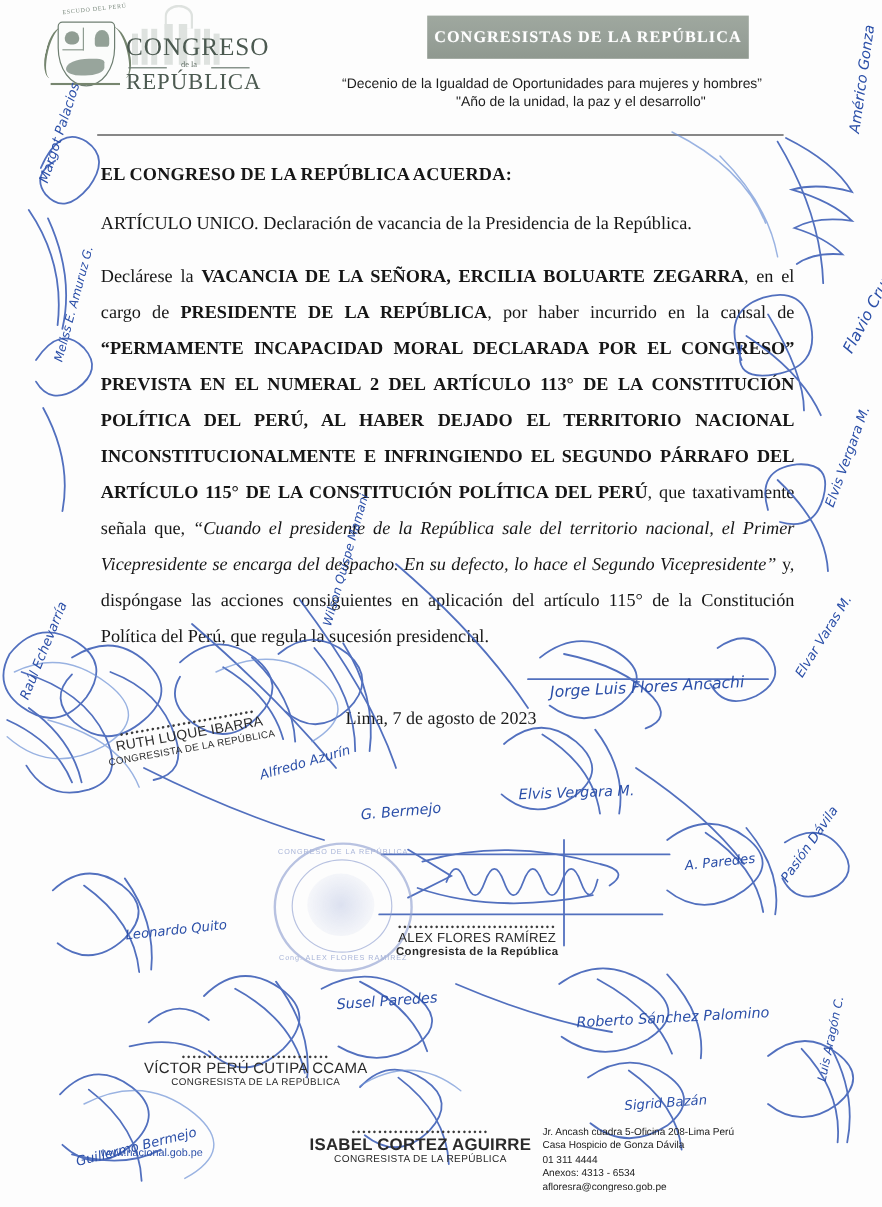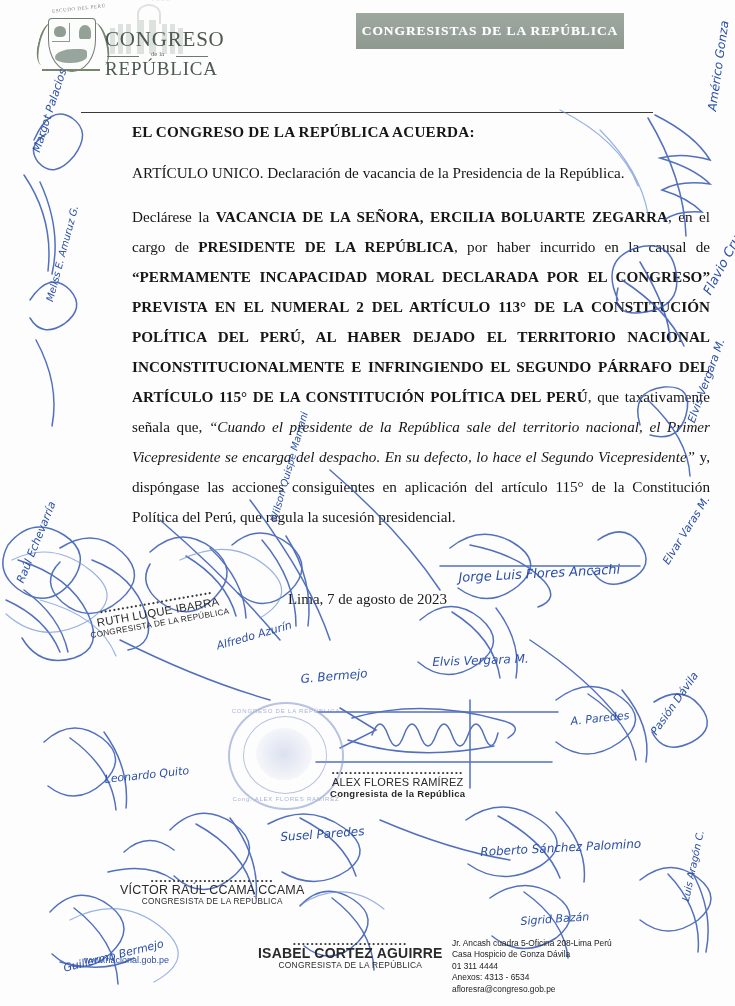--- a/index.html
+++ b/index.html
@@ -220,23 +220,22 @@
     top: 112px;
     width: 572px;
     height: 1px;
     background: #3a3a3a;
   }
 
   
   .body-wrap {
     position: absolute;
     left: 84px;
-    top: 114px;
+    top: 128px;
     width: 578px;
-    margin-left: 48px;
   }
   .p-heading {
     font-size: 15.2px;
     font-weight: bold;
     letter-spacing: .2px;
     margin: 6px 0 0 0;
     line-height: 24px;
   }
   .p-article {
     font-size: 15.2px;
@@ -409,20 +408,24 @@
         <div class="logo-congreso">CONGRESO</div>
         <div class="logo-dela">de la</div>
         <div class="logo-republica">REPÚBLICA</div>
       </div>
     </div>
 
     <div class="banner">
       <span class="banner-text">CONGRESISTAS DE LA REPÚBLICA</span>
     </div>
 
+    <div class="slogans">
+      <div class="slogan1">“Decenio de la Igualdad de Oportunidades para mujeres y hombres”</div>
+      <div class="slogan2">"Año de la unidad, la paz y el desarrollo"</div>
+    </div>
   </div>
 
   <div class="hrule"></div>
 
   <div class="body-wrap">
 
     <p class="p-heading">EL CONGRESO DE LA REPÚBLICA ACUERDA:</p>
 
     <p class="p-article">
       <span>ARTÍCULO UNICO.</span><span> Declaración de vacancia de la Presidencia de la República.</span>
@@ -557,21 +560,21 @@
   </div>
 
   <div class="siglabel" id="lbl-alex">
     <span class="dots">••••••••••••••••••••••••••••••</span>
     <span class="nm">ALEX FLORES RAMÍREZ</span>
     <span class="ti">Congresista de la República</span>
   </div>
 
   <div class="siglabel" id="lbl-cutipa">
     <span class="dots">••••••••••••••••••••••••••••</span>
-    <span class="nm">VÍCTOR RAÚL CCAMA CCAMA</span>
+    <span class="nm">VÍCTOR PERÚ CUTIPA CCAMA</span>
     <span class="ti">CONGRESISTA DE LA REPÚBLICA</span>
   </div>
 
   <div class="siglabel" id="lbl-isabel">
     <span class="dots">••••••••••••••••••••••••••</span>
     <span class="nm">ISABEL CORTEZ AGUIRRE</span>
     <span class="ti">CONGRESISTA DE LA REPÚBLICA</span>
   </div>
 
   <div class="footer-addr">

